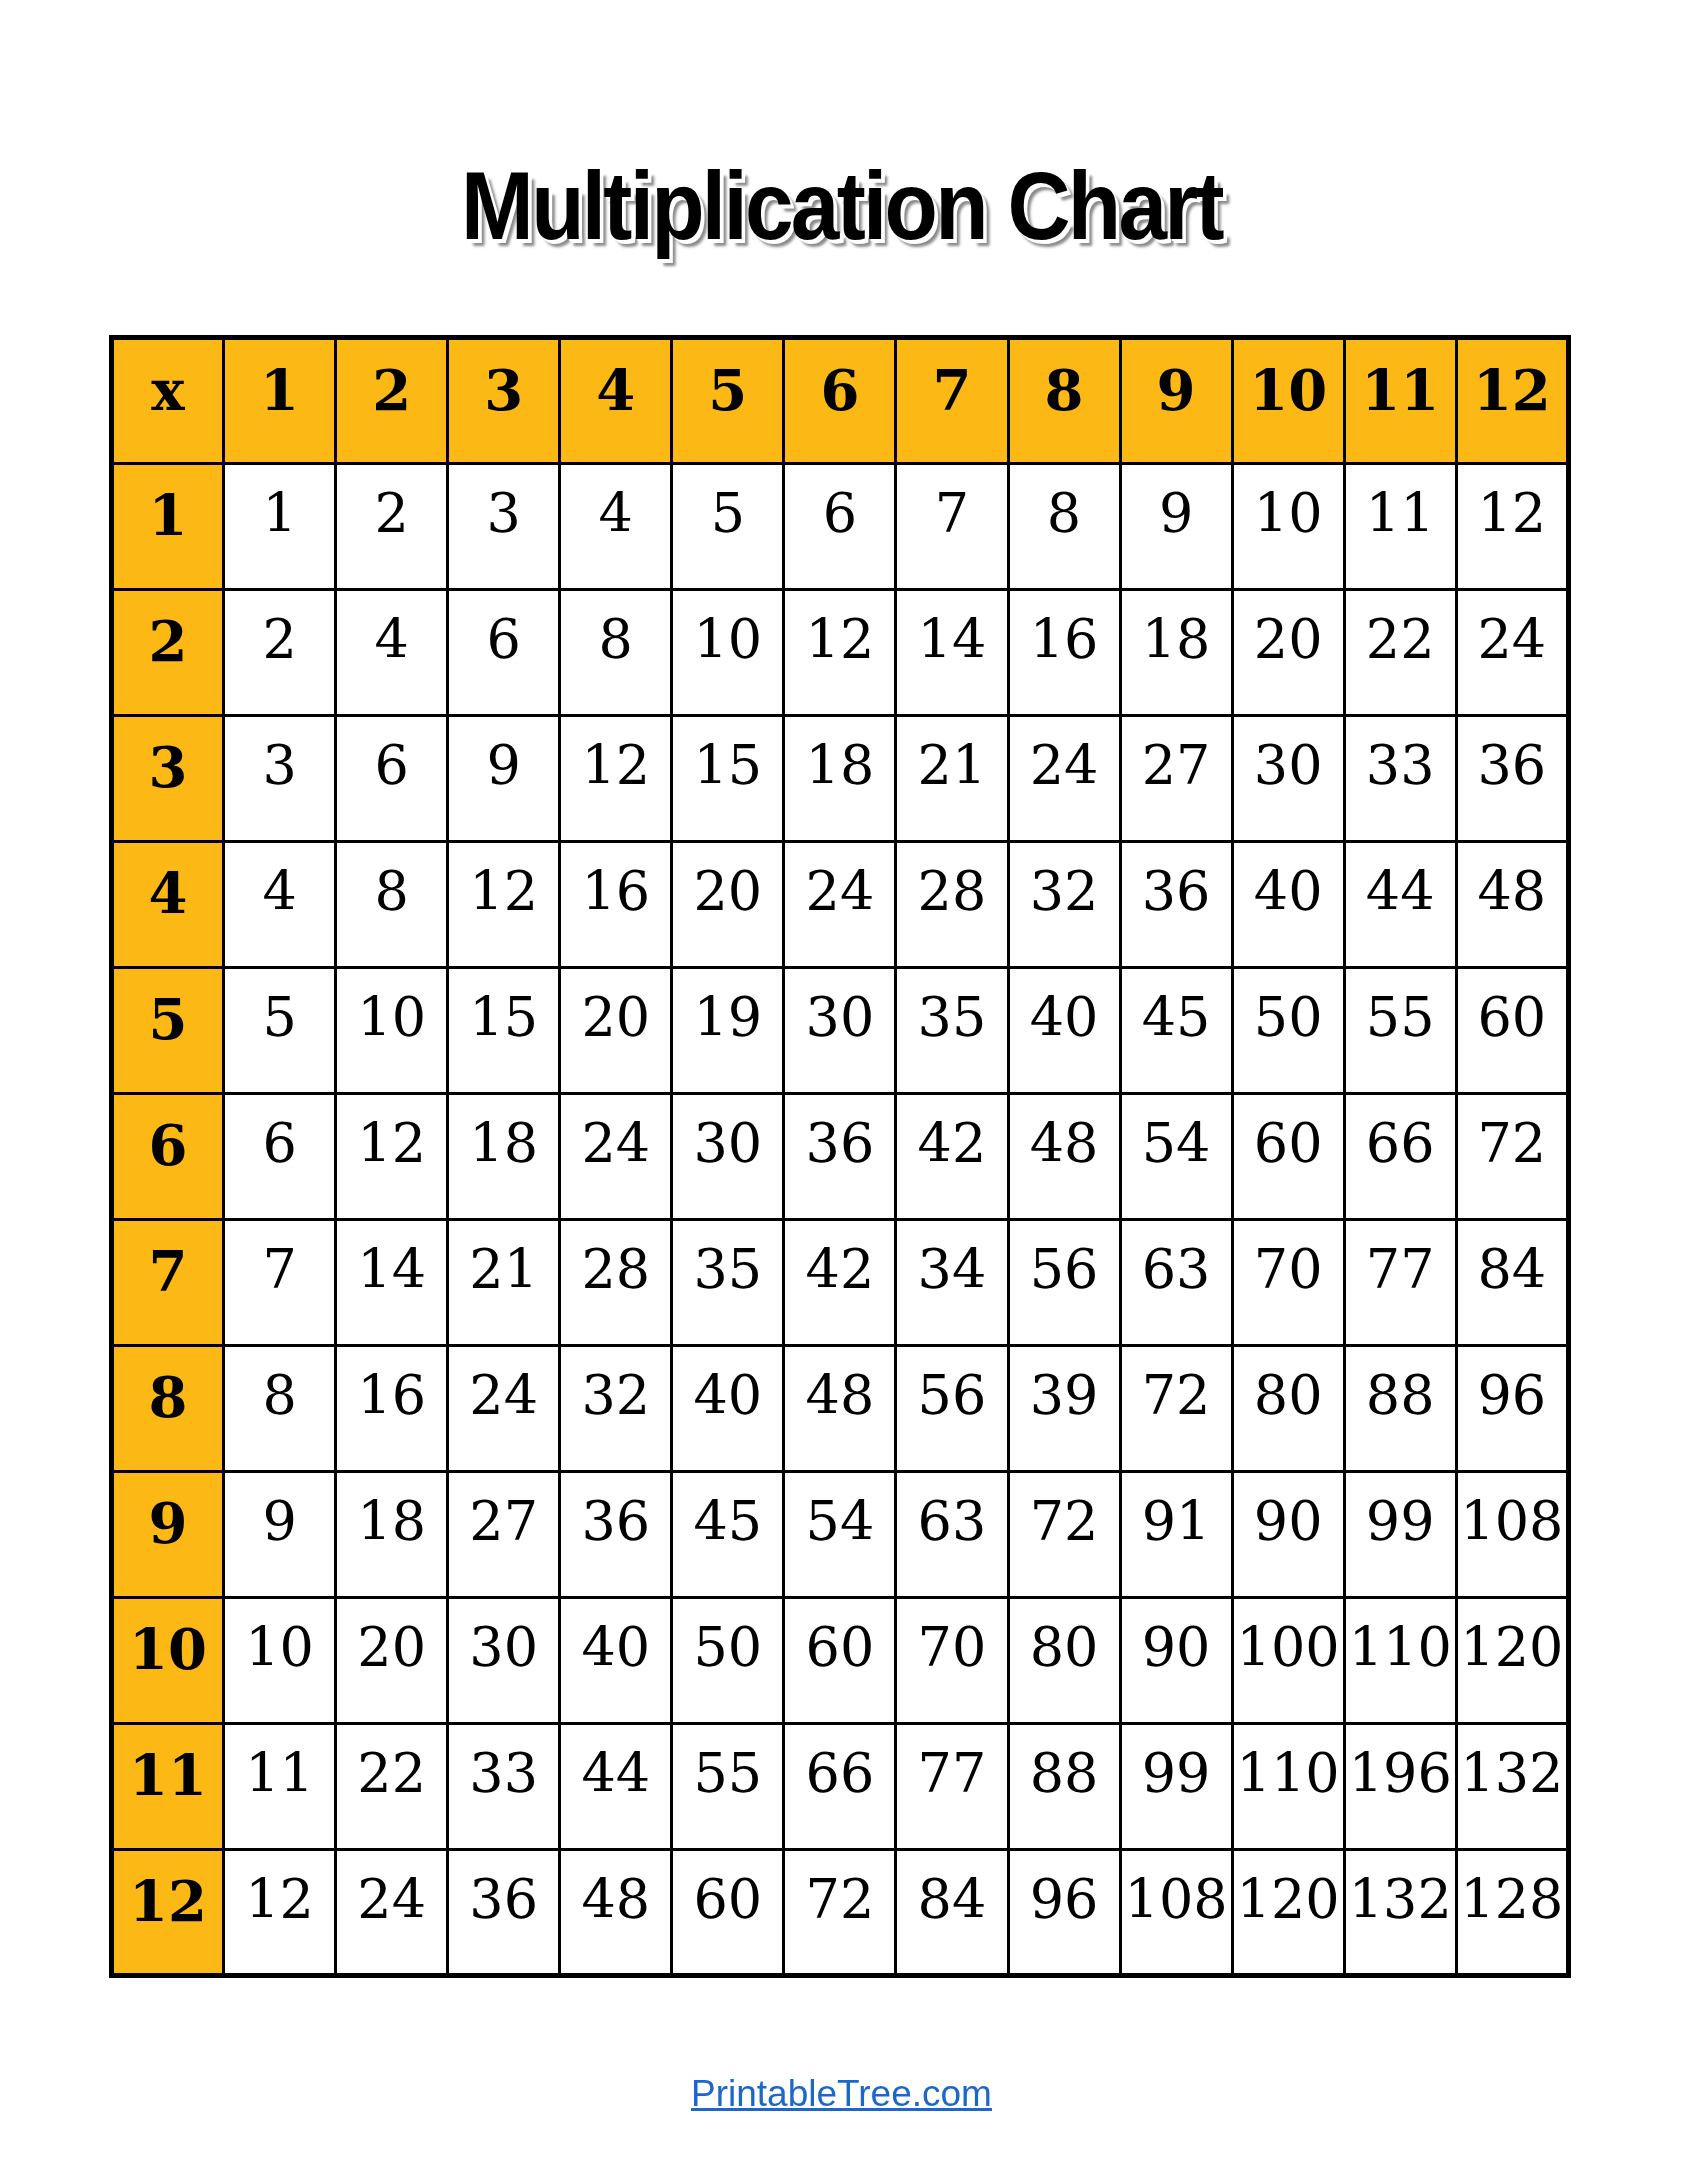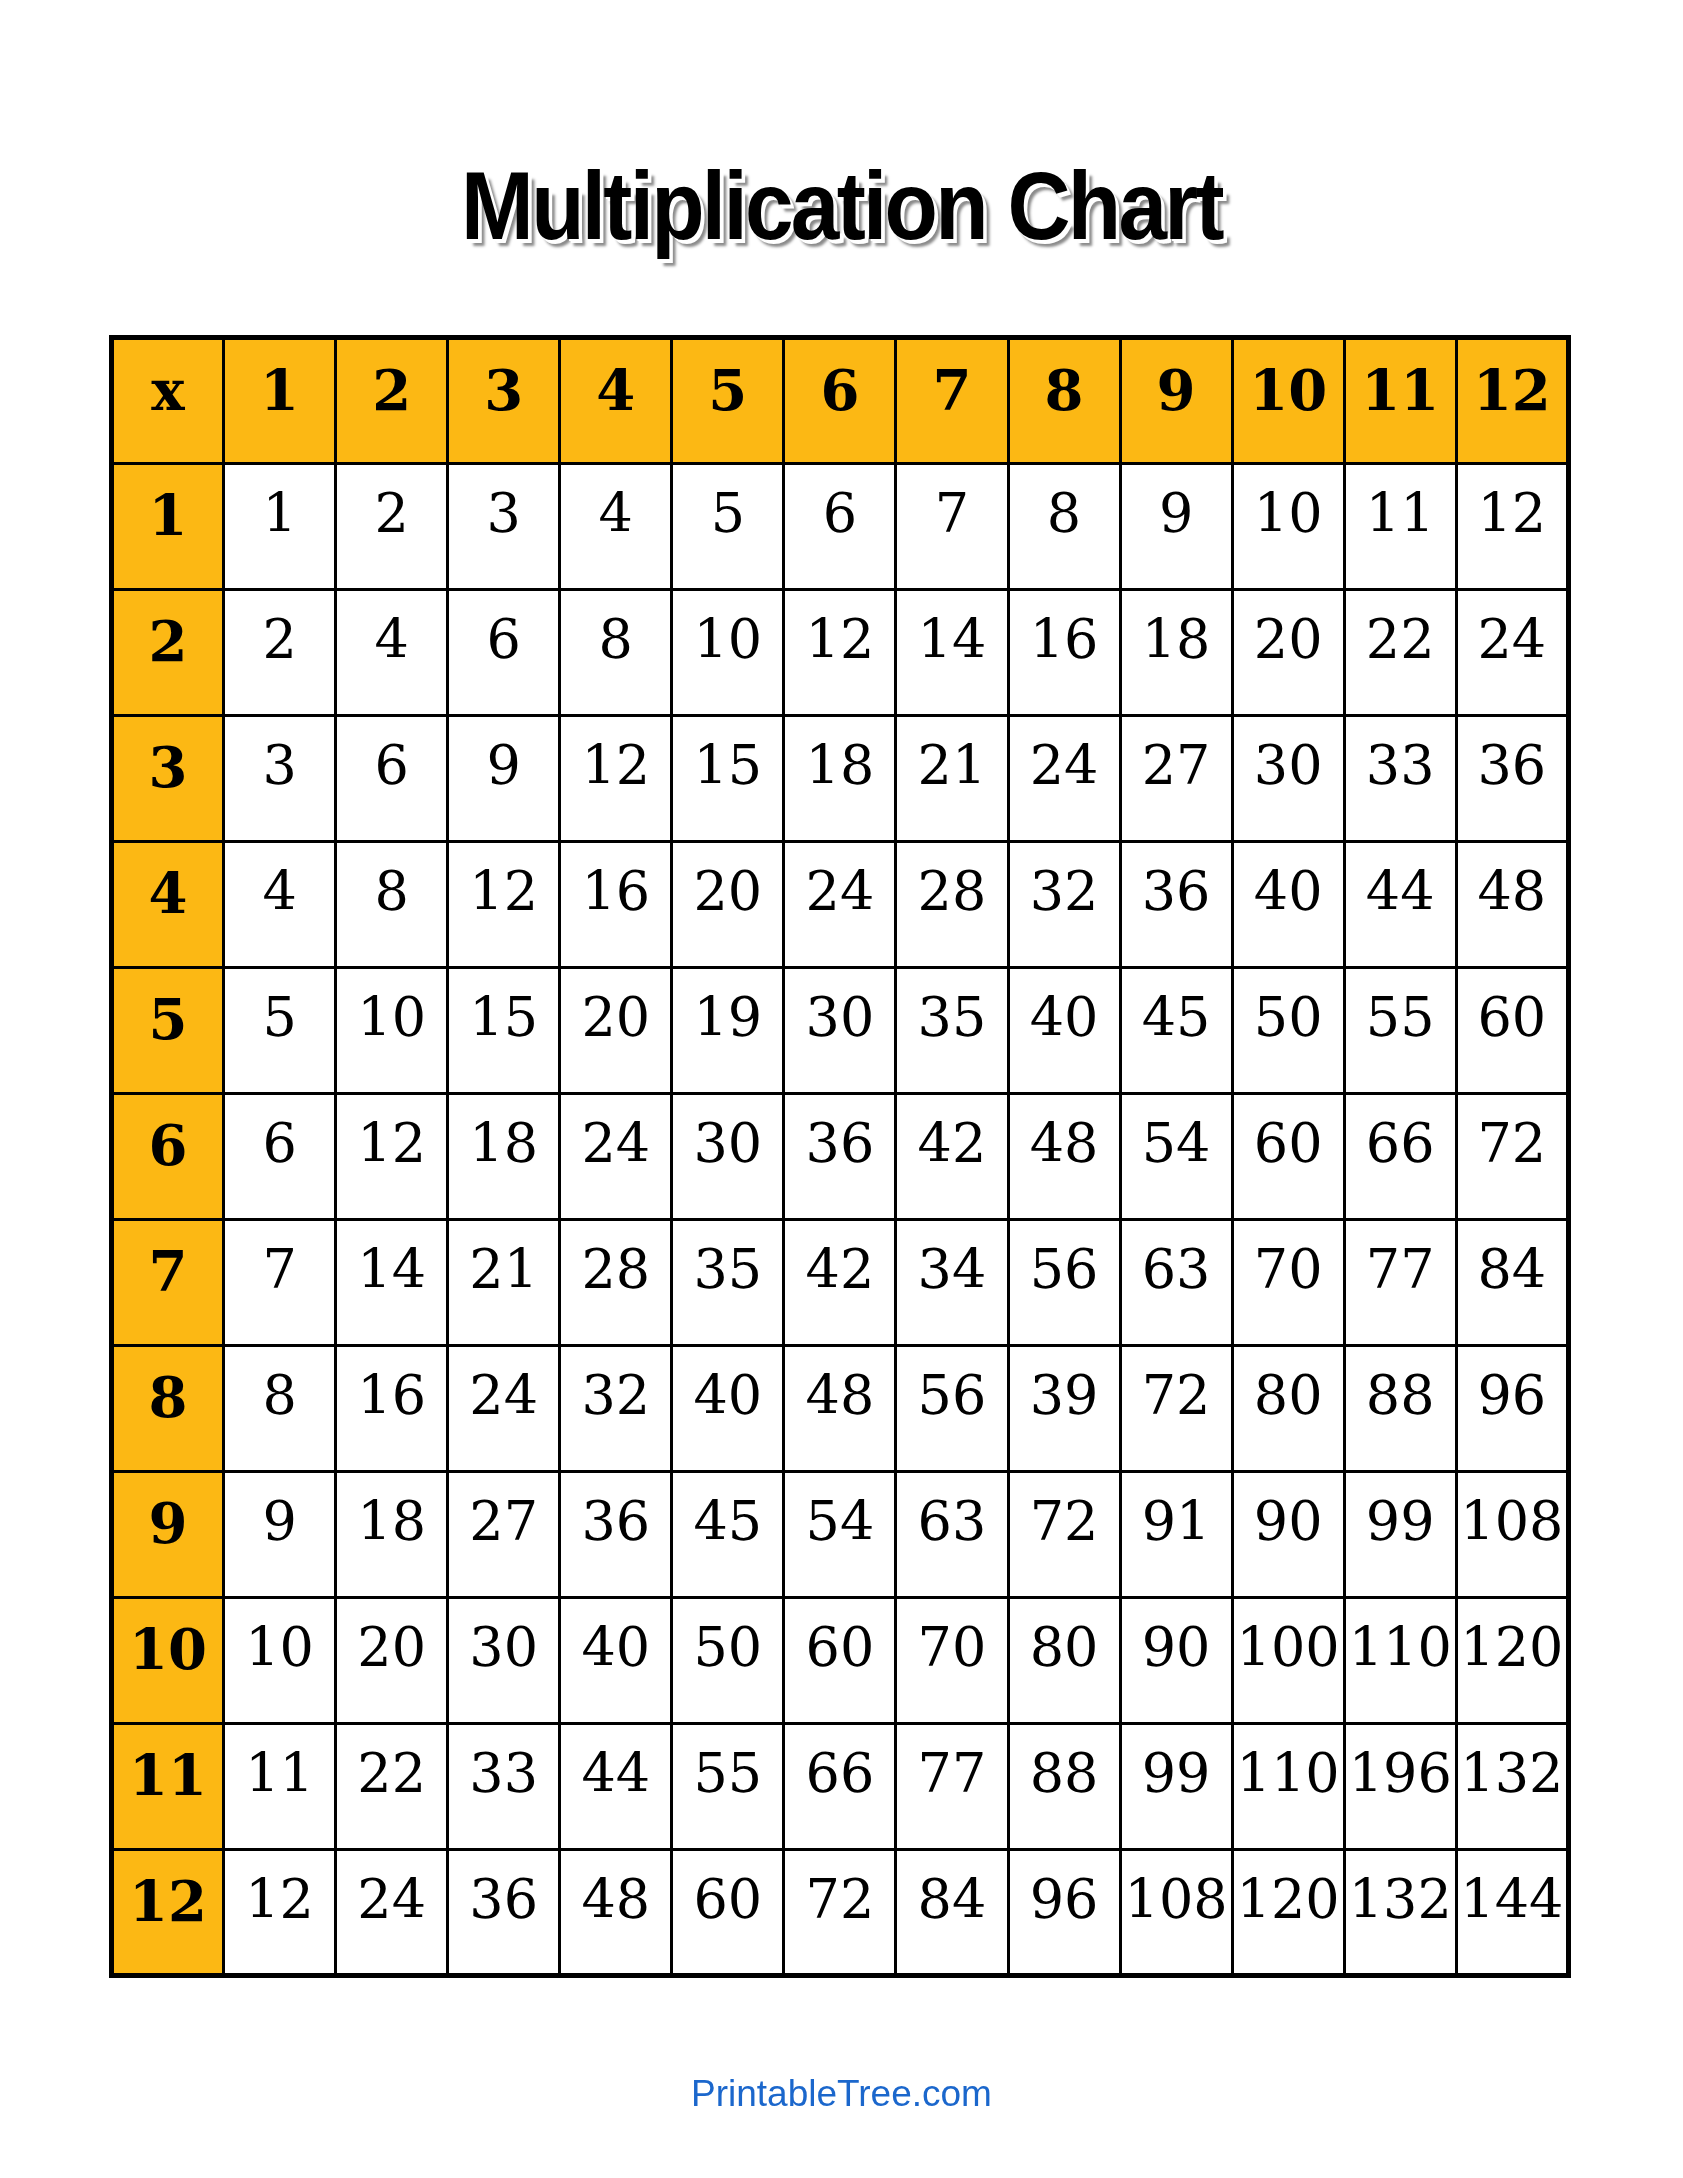--- a/index.html
+++ b/index.html
@@ -62,20 +62,21 @@
   }
   .footer{
     position:absolute;
     top:2073px;left:0;width:100%;
     text-align:center;
   }
   .footer a{
     font-family:"Liberation Sans", sans-serif;
     font-size:37px;
     color:var(--link-color);
+    text-decoration:underline;
     cursor:pointer;
     text-align:right;
   }
 </style>
 </head>
 <body>
 
 <div class="page">
 
   <h1 class="title">Multiplication Chart</h1>
@@ -270,21 +271,21 @@
           <td>24</td>
           <td>36</td>
           <td>48</td>
           <td>60</td>
           <td>72</td>
           <td>84</td>
           <td>96</td>
           <td>108</td>
           <td>120</td>
           <td>132</td>
-          <td>144</td>
+          <td>128</td>
         </tr>
       </tbody>
   </table>
 
   <div class="footer">
     <a>PrintableTree.com</a>
   </div>
 
 </div>
 

